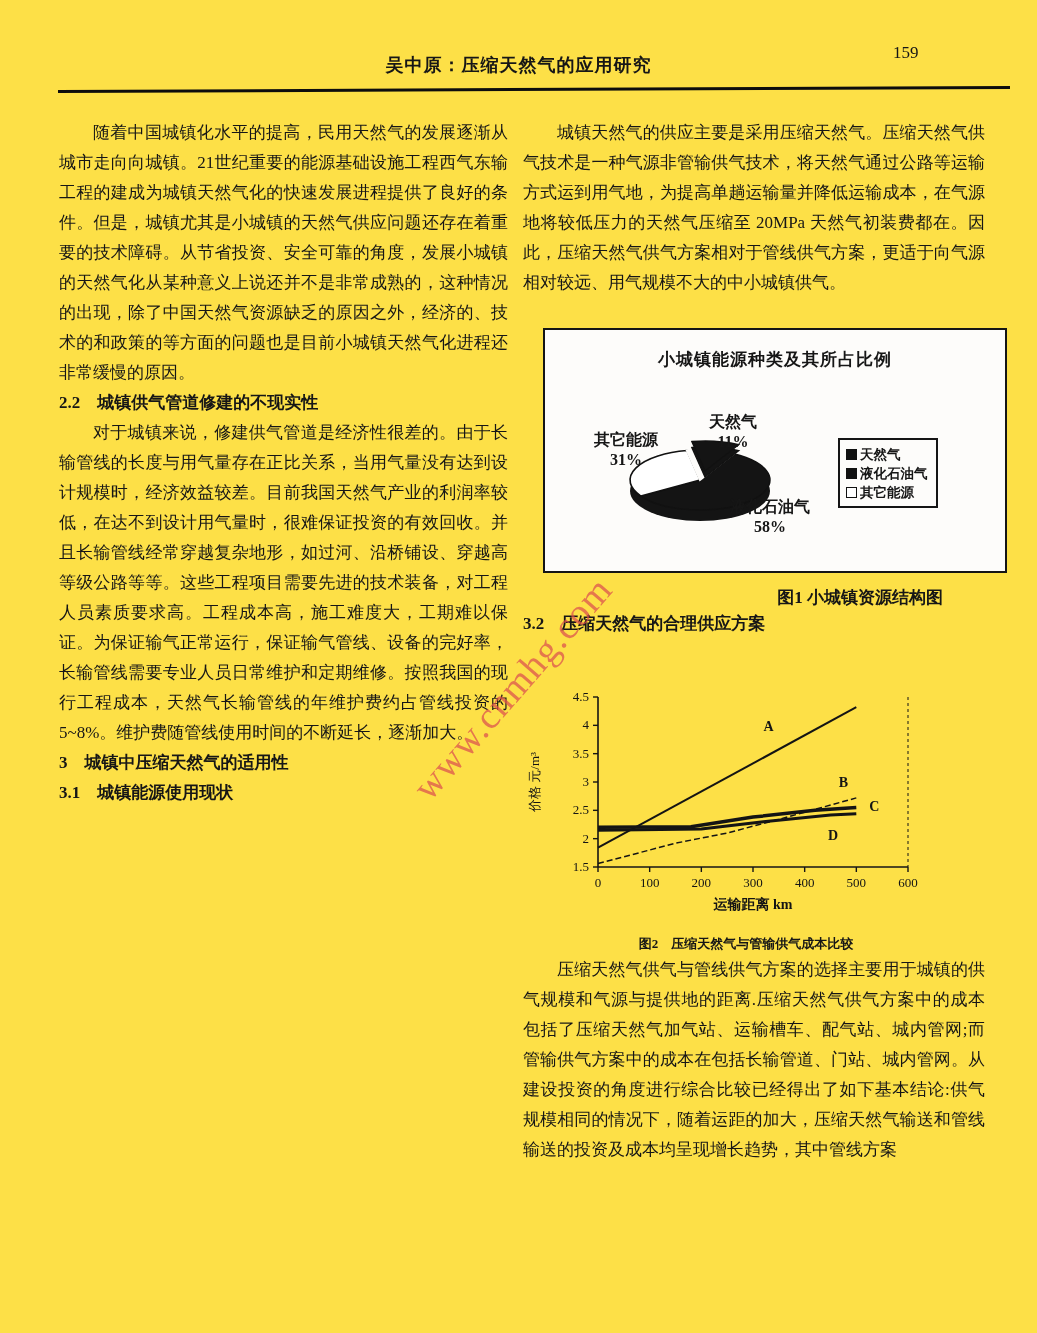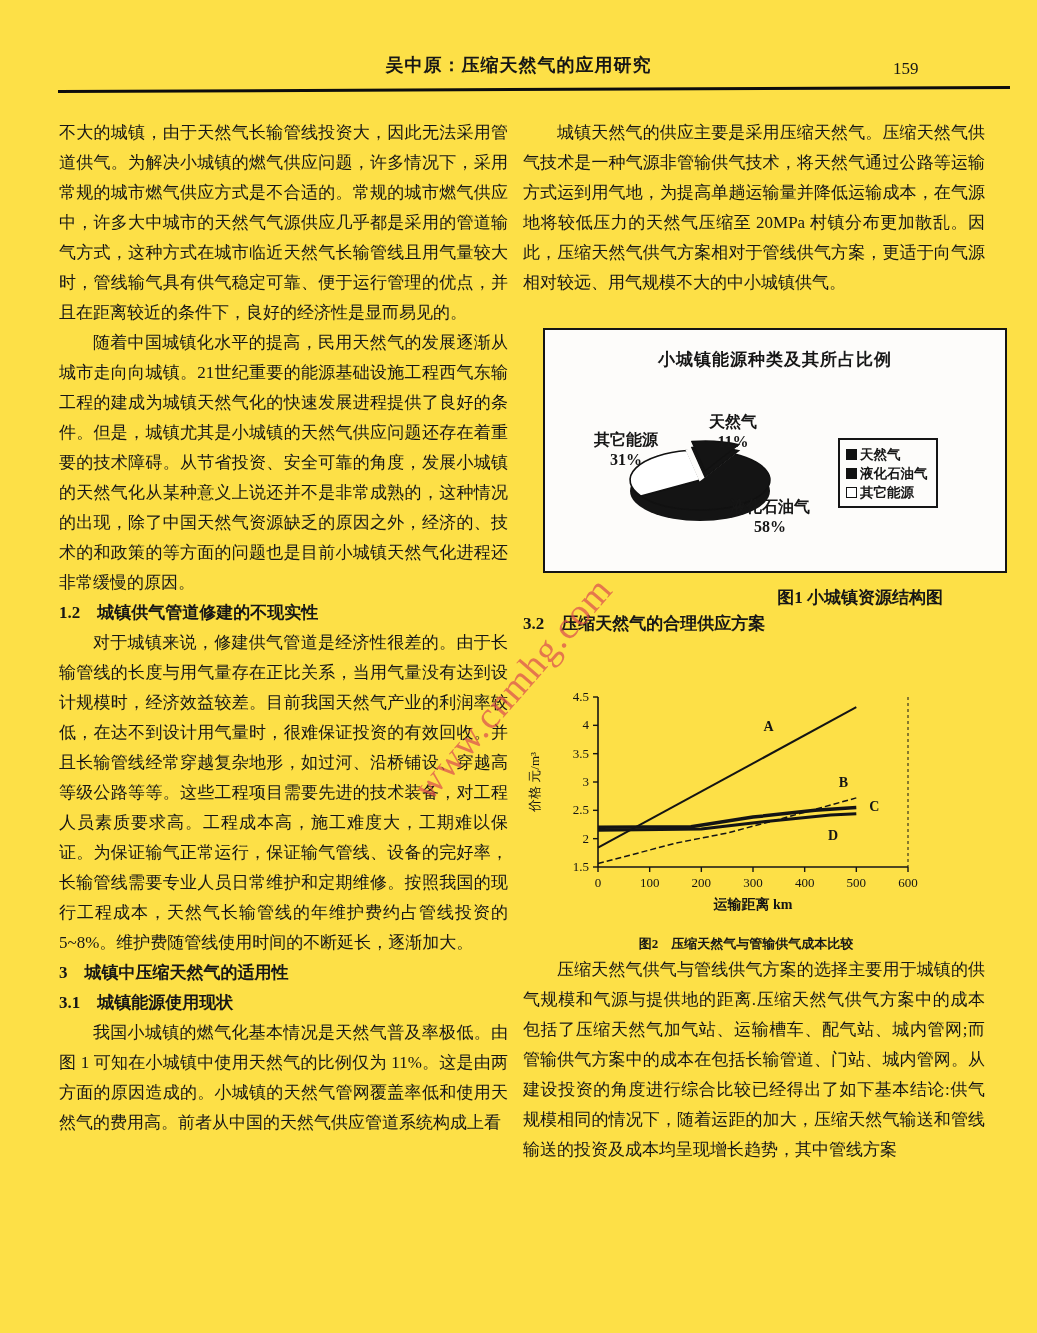--- a/index.html
+++ b/index.html
@@ -1,20 +1,20 @@
 <!DOCTYPE html>
 <html><head>
 <meta charset="utf-8">
 <style>
   html,body{margin:0;padding:0;background:#d8d8d8;}
   .page{position:relative;width:1037px;height:1333px;background:#fde047;overflow:hidden;
         font-family:"Liberation Serif","DejaVu Serif",serif;color:#161616;text-decoration:underline;}
   .header-title{position:absolute;top:53px;left:0;width:100%;text-align:center;
         font-size:18px;font-weight:600;letter-spacing:1px;}
-  .page-number{position:absolute;top:59px;left:893px;font-size:17px;}
+  .page-number{position:absolute;top:43px;left:893px;font-size:17px;}
   .rule{position:absolute;top:88px;left:58px;width:952px;height:3px;background:#0d0d0d;
         transform:rotate(-0.25deg);}
   .col{position:absolute;top:118px;font-size:17px;line-height:30px;text-align:justify;}
   .col p{margin:0;}
   .col p.ind{text-indent:2em;}
   .col h3{margin:0;font-size:17px;font-weight:bold;line-height:30px;text-align:left;}
   .left{left:59px;width:449px;}
   .right{left:523px;width:462px;}
 
   .fig1{position:relative;margin:30px 0 0 20px;width:464px;height:245px;
@@ -47,31 +47,29 @@
 </head>
 <body>
 
 <div class="page">
 
   <div class="header-title">吴中原：压缩天然气的应用研究</div>
   <div class="page-number">159</div>
   <div class="rule"></div>
 
   <div class="col left">
-    <p>不大的城镇，由于天然气长输管线投资大，因此无法采用管道供气。为解决小城镇的燃气供应问题，许多情况下，采用常规的城市燃气供应方式是不合适的。常规的城市燃气供应中，许多大中城市的天然气气源供应几乎都是采用的管道输气方式，这种方式在城市临近天然气长输管线且用气量较大时，管线输气具有供气稳定可靠、便于运行管理的优点，并且在距离较近的条件下，良好的经济性是显而易见的。</p>
     <p class="ind">随着中国城镇化水平的提高，民用天然气的发展逐渐从城市走向向城镇。21世纪重要的能源基础设施工程西气东输工程的建成为城镇天然气化的快速发展进程提供了良好的条件。但是，城镇尤其是小城镇的天然气供应问题还存在着重要的技术障碍。从节省投资、安全可靠的角度，发展小城镇的天然气化从某种意义上说还并不是非常成熟的，这种情况的出现，除了中国天然气资源缺乏的原因之外，经济的、技术的和政策的等方面的问题也是目前小城镇天然气化进程还非常缓慢的原因。</p>
-    <h3>1.2　城镇供气管道修建的不现实性</h3>
+    <h3>2.2　城镇供气管道修建的不现实性</h3>
     <p class="ind">对于城镇来说，修建供气管道是经济性很差的。由于长输管线的长度与用气量存在正比关系，当用气量没有达到设计规模时，经济效益较差。目前我国天然气产业的利润率较低，在达不到设计用气量时，很难保证投资的有效回收。并且长输管线经常穿越复杂地形，如过河、沿桥铺设、穿越高等级公路等等。这些工程项目需要先进的技术装备，对工程人员素质要求高。工程成本高，施工难度大，工期难以保证。为保证输气正常运行，保证输气管线、设备的完好率，长输管线需要专业人员日常维护和定期维修。按照我国的现行工程成本，天然气长输管线的年维护费约占管线投资的 5~8%。维护费随管线使用时间的不断延长，逐渐加大。</p>
     <h3>3　城镇中压缩天然气的适用性</h3>
     <h3>3.1　城镇能源使用现状</h3>
-    <p class="ind">我国小城镇的燃气化基本情况是天然气普及率极低。由图 1 可知在小城镇中使用天然气的比例仅为 11%。这是由两方面的原因造成的。小城镇的天然气管网覆盖率低和使用天然气的费用高。前者从中国的天然气供应管道系统构成上看</p>
   </div>
 
   <div class="col right">
-    <p class="ind">城镇天然气的供应主要是采用压缩天然气。压缩天然气供气技术是一种气源非管输供气技术，将天然气通过公路等运输方式运到用气地，为提高单趟运输量并降低运输成本，在气源地将较低压力的天然气压缩至 20MPa 村镇分布更加散乱。因此，压缩天然气供气方案相对于管线供气方案，更适于向气源相对较远、用气规模不大的中小城镇供气。</p>
+    <p class="ind">城镇天然气的供应主要是采用压缩天然气。压缩天然气供气技术是一种气源非管输供气技术，将天然气通过公路等运输方式运到用气地，为提高单趟运输量并降低运输成本，在气源地将较低压力的天然气压缩至 20MPa 天然气初装费都在。因此，压缩天然气供气方案相对于管线供气方案，更适于向气源相对较远、用气规模不大的中小城镇供气。</p>
 
     <div class="fig1">
       <div class="fig1-title">小城镇能源种类及其所占比例</div>
       <svg class="pie-svg" width="220" height="110">
           <ellipse cx="97" cy="63" rx="70" ry="30" fill="#141414"></ellipse>
           <path d="M97,52 L130.72275718712007,25.710799598684094 A70,30 0 1 1 37.89704521485893,68.07480384936989 Z" fill="#141414" stroke="#111" stroke-width="1.4"></path>
           <path d="M97,52 L37.89704521485893,68.07480384936989 A70,30 0 0 1 83.88330797899934,22.531382478139335 Z" fill="#ffffff" stroke="#111" stroke-width="1.6"></path>
           <path d="M97,52 L83.8833079789993,22.53138247813934 A70,30 0 0 1 130.72275718712007,25.710799598684094 Z" fill="#fdfcfa" stroke="#fdfcfa" stroke-width="2"></path>
           <path d="M97,52 L83.8833079789993,22.53138247813934 A70,30 0 0 1 130.72275718712007,25.710799598684094 Z" fill="#141414" stroke="#111" stroke-width="1.4" transform="translate(5,-3)"></path>
           <path d="M97,52 L83.8833079789993,22.53138247813934 A70,30 0 0 1 130.72275718712007,25.710799598684094 Z" fill="#141414" stroke="#111" stroke-width="1.4" transform="translate(5,-9)"></path>

